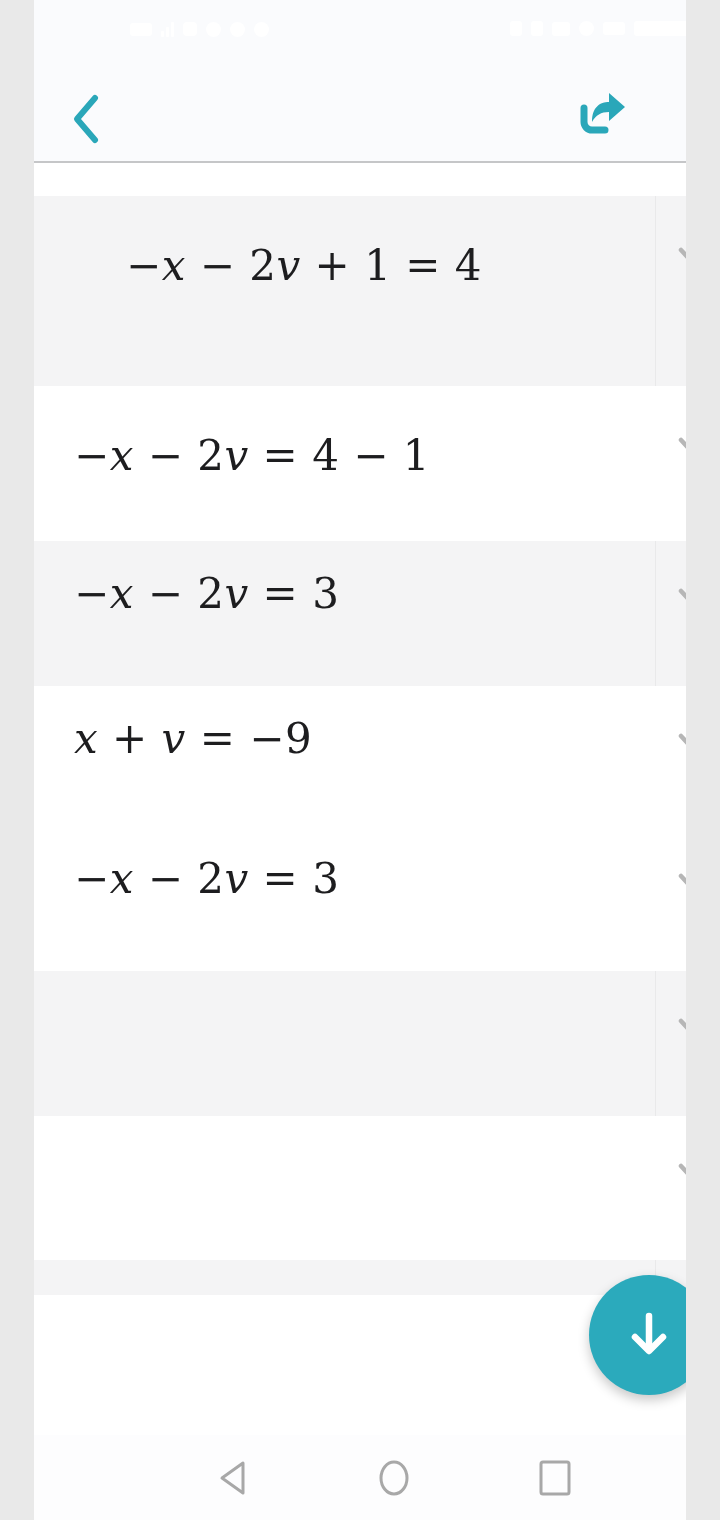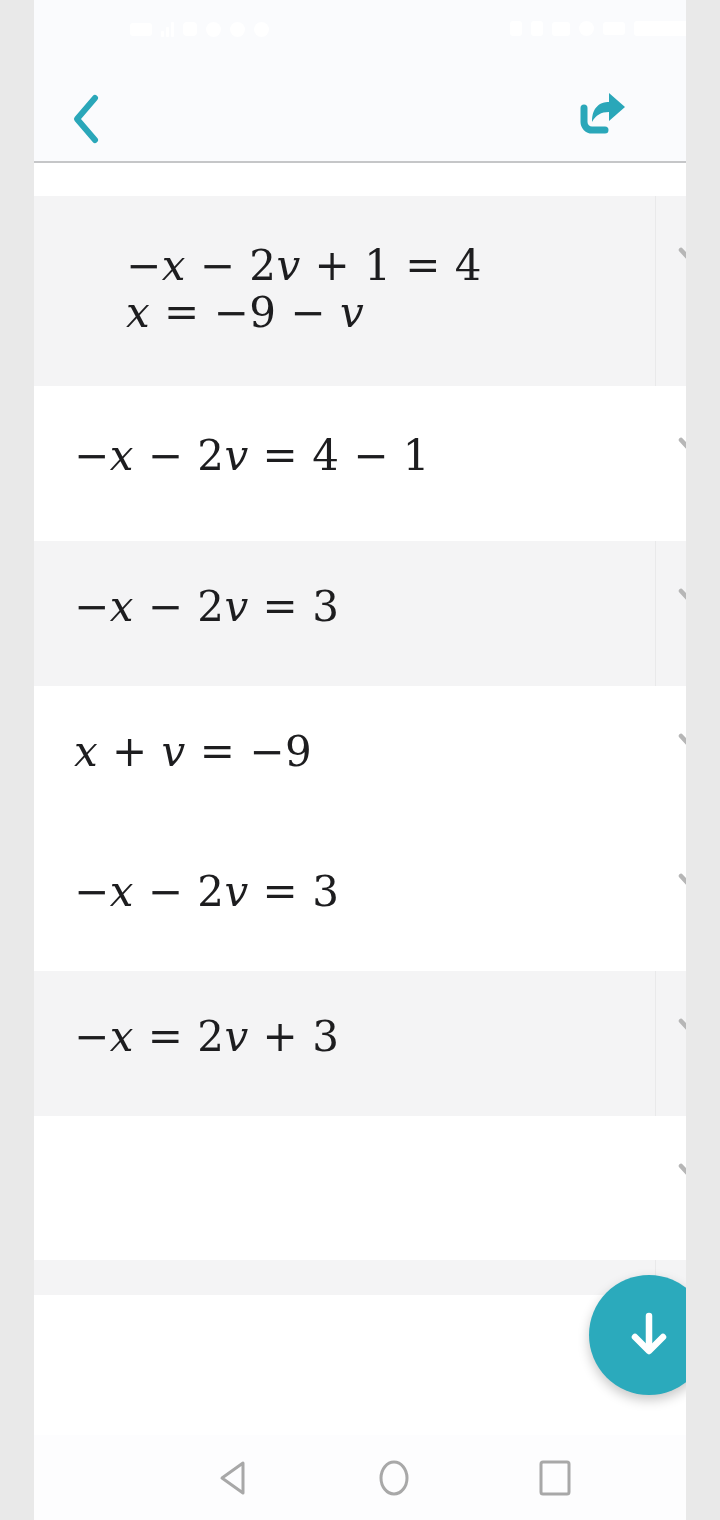--- a/index.html
+++ b/index.html
@@ -36,21 +36,21 @@
   .step { position:relative; width:720px; background:#ffffff; }
   .step--gray { background:#f4f4f5; }
   .step--gray::before {
     content:""; position:absolute; left:621px; top:0; bottom:0; width:1px;
     background:rgba(0,0,0,0.045);
   }
   .h190{height:190px;} .h155{height:155px;} .h145{height:145px;}
   .h140{height:140px;} .h144{height:144px;} .h35{height:35px;}
 
   .math {
-    position:absolute; left:40px; top:42px;
+    position:absolute; left:40px; top:29px;
     font-family:"DejaVu Serif","Liberation Serif",serif;
     font-size:42px; line-height:47px; color:#1d1d1f; letter-spacing:.5px;
     white-space:nowrap;
   }
   .math i { font-style:italic; }
   .sys-lines { left:92px; top:46px; }
   .brace {
     position:absolute; left:42px; top:231px;
     font-family:"DejaVu Serif","Liberation Serif",serif;
     font-size:88px; color:#1d1d1f; line-height:1;
@@ -124,21 +124,20 @@
     </button>
   </div>
 
   <div class="steps">
     <div class="gap-row"></div>
 
     <div class="step step--gray h190">
       <span class="brace">{</span>
       <div class="math sys-lines">
         <div>−<i>x</i> − 2<i>v</i> + 1 = 4</div>
-        <div><i>x</i> = −9 − <i>v</i></div>
       </div>
       <svg class="chev chev-r1" viewBox="0 0 34 24">
         <polyline points="3,4 17,19 31,4" fill="none" stroke="#b6b6b6" stroke-width="4.5" stroke-linecap="round" stroke-linejoin="round"></polyline>
       </svg>
     </div>
 
     <div class="step h155">
       <div class="math" style="top:46px">−<i>x</i> − 2<i>v</i> = 4 − 1</div>
       <svg class="chev chev-r2" viewBox="0 0 34 24">
         <polyline points="3,4 17,19 31,4" fill="none" stroke="#b6b6b6" stroke-width="4.5" stroke-linecap="round" stroke-linejoin="round"></polyline>
@@ -161,21 +160,20 @@
 
 
     <div class="step h145">
       <div class="math">−<i>x</i> − 2<i>v</i> = 3</div>
       <svg class="chev" viewBox="0 0 34 24">
         <polyline points="3,4 17,19 31,4" fill="none" stroke="#b6b6b6" stroke-width="4.5" stroke-linecap="round" stroke-linejoin="round"></polyline>
       </svg>
     </div>
 
     <div class="step step--gray h145">
-      <div class="math">−<i>x</i> = 2<i>v</i> + 3</div>
       <svg class="chev" viewBox="0 0 34 24">
         <polyline points="3,4 17,19 31,4" fill="none" stroke="#b6b6b6" stroke-width="4.5" stroke-linecap="round" stroke-linejoin="round"></polyline>
       </svg>
     </div>
 
     <div class="step h144">
       <svg class="chev" viewBox="0 0 34 24">
         <polyline points="3,4 17,19 31,4" fill="none" stroke="#b6b6b6" stroke-width="4.5" stroke-linecap="round" stroke-linejoin="round"></polyline>
       </svg>
     </div>

